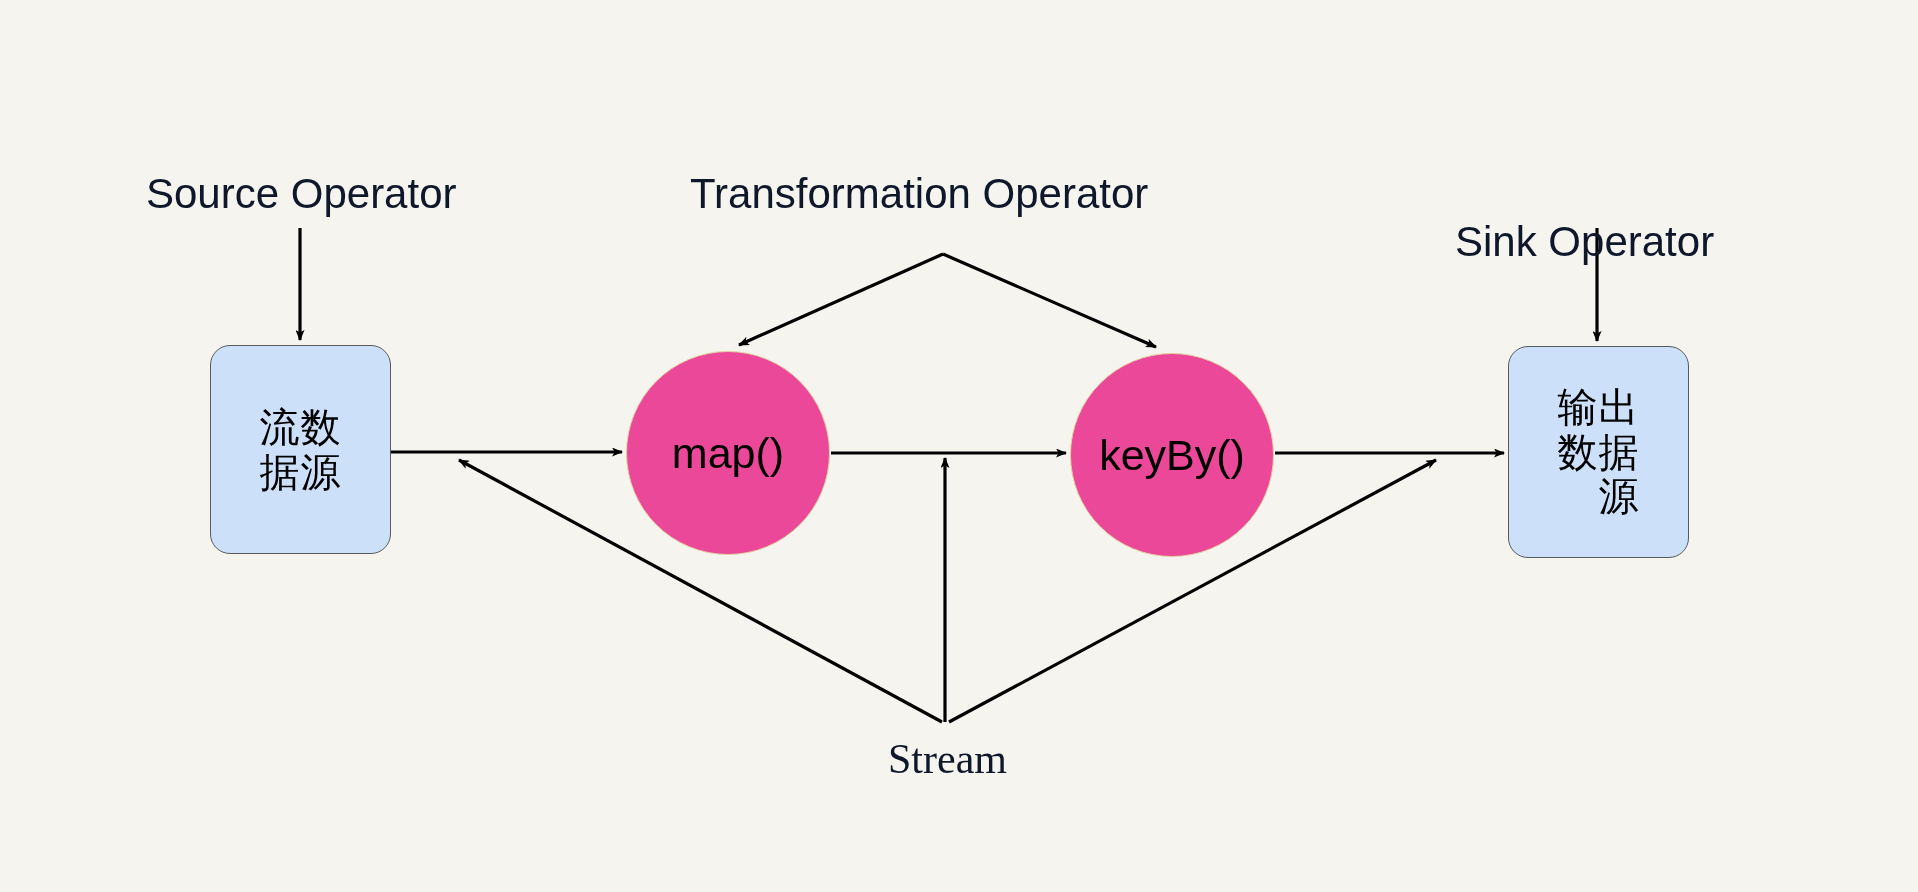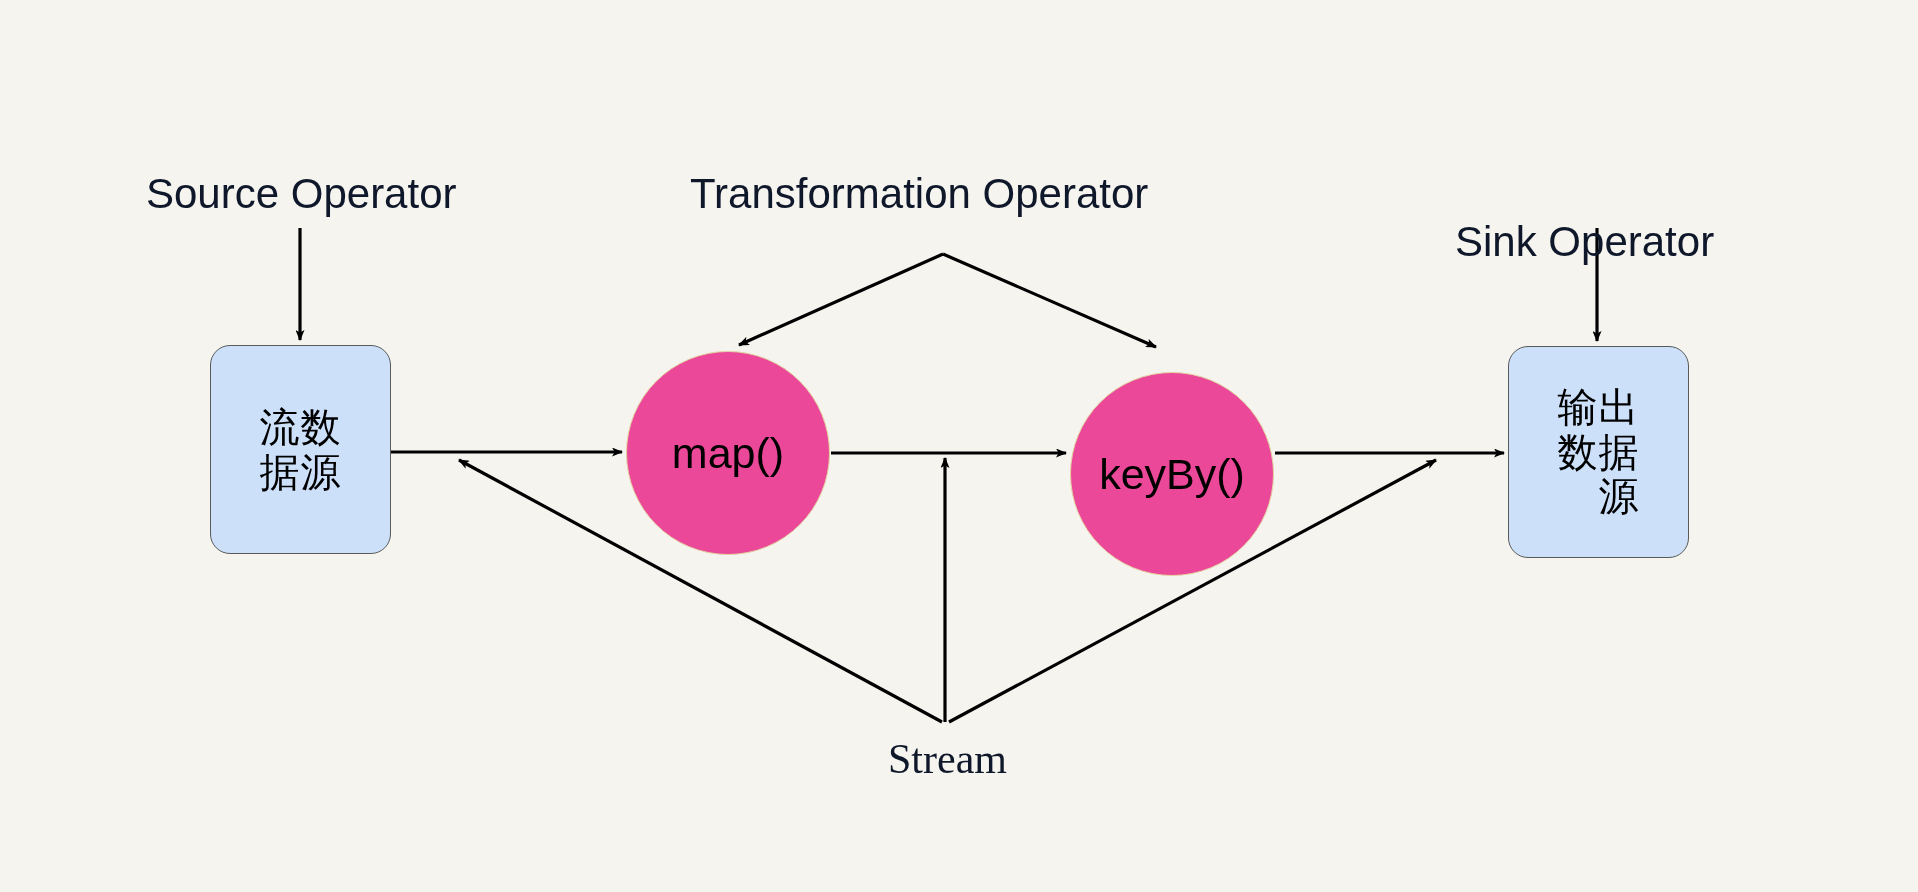--- a/index.html
+++ b/index.html
@@ -54,21 +54,21 @@
     border: 1.5px solid #e3d2a0;
     border-radius: 50%;
     display: flex;
     align-items: center;
     justify-content: center;
     color: #000;
     font-size: 43px;
     z-index: 3;
   }
   #node-map   { left: 626px;  top: 351px; width: 204px; height: 204px; }
-  #node-keyby { left: 1070px; top: 372px; width: 204px; height: 204px; }
+  #node-keyby { left: 1070px; top: 353px; width: 204px; height: 204px; }
 
   
   .label {
     position: absolute;
     color: #0f172a;
     font-size: 42px;
     white-space: nowrap;
     z-index: 4;
   }
   #label-source-operator  { left: 146px;  top: 170px; }

